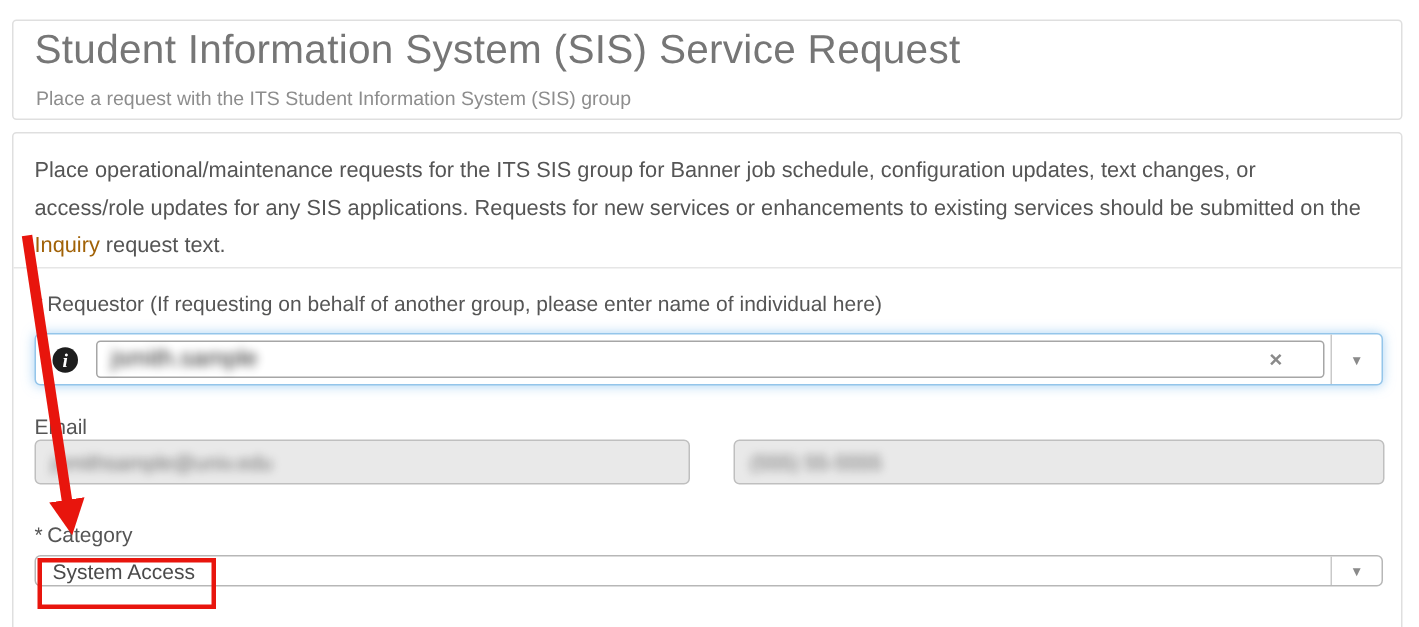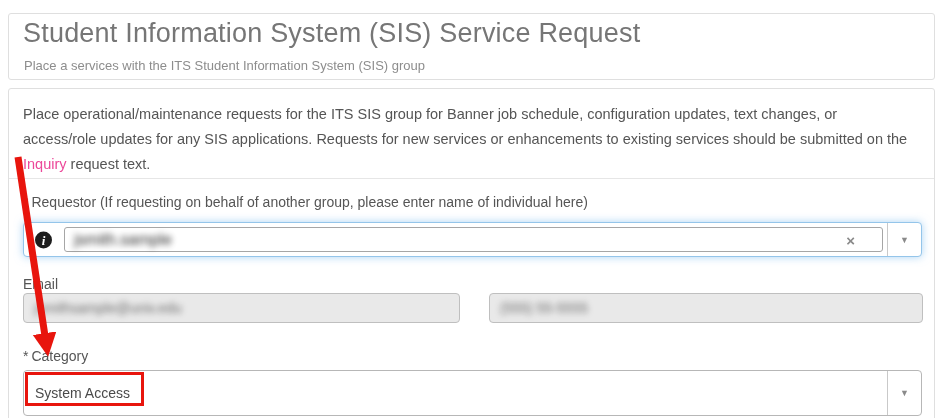--- a/index.html
+++ b/index.html
@@ -22,21 +22,21 @@
   }
   .page-subtitle{
     position:absolute;left:15px;top:44px;
     font-size:13px;color:#8d8d8d;white-space:nowrap;
   }
   .card-body{top:88px;height:345px;}
   .intro{
     position:absolute;left:14px;top:13px;width:886px;
     font-size:14.5px;color:#555;line-height:25px;
   }
-  .intro a{color:#ec4899;text-decoration:none;cursor:pointer;}
+  .intro a{color:#a16207;text-decoration:none;cursor:pointer;}
   .section-divider{
     position:absolute;left:0;top:89px;width:100%;height:0;
     border-top:1px solid #e6e6e6;
   }
   .field-label{
     position:absolute;font-size:14px;color:#555;white-space:nowrap;
   }
   .req-marker{color:#555;margin-right:3px;}
   
   .combo-focused{
@@ -67,21 +67,21 @@
   }
   
   .ro-input{
     position:absolute;height:30px;background:#e9e9e9;border:1px solid #bfbfbf;
     border-radius:4px;box-sizing:border-box;display:flex;align-items:center;
     padding-left:10px;font-size:14px;color:#555;
   }
   .redacted{filter:blur(3.2px);opacity:.85;user-select:none;white-space:nowrap;}
   
   .select{
-    position:absolute;left:14px;top:281px;width:899px;height:46px;
+    position:absolute;left:14px;top:281px;width:899px;height:21px;
     background:#fff;border:1px solid #b7b7b7;border-radius:4px;
     box-sizing:border-box;display:flex;align-items:stretch;cursor:pointer;
   }
   .select-value{
     flex:1;display:flex;align-items:center;padding-left:11px;
     font-size:14px;color:#4a4a4a;
   }
   
   .red-highlight-box{
     position:absolute;left:16px;top:283px;width:113px;height:28px;
@@ -90,21 +90,21 @@
   .arrow-overlay{
     position:absolute;left:0;top:0;width:946px;height:418px;
     z-index:7;pointer-events:none;
   }
 </style>
 </head>
 <body>
 
 <div class="card card-header">
   <div class="page-title">Student Information System (SIS) Service Request</div>
-  <div class="page-subtitle">Place a services with the ITS Student Information System (SIS) group</div>
+  <div class="page-subtitle">Place a request with the ITS Student Information System (SIS) group</div>
 </div>
 
 <div class="card card-body">
 
   <div class="intro"><span>Place operational/maintenance requests for the ITS SIS group for Banner job schedule, configuration updates, text changes, or access/role updates for any SIS applications. Requests for new services or enhancements to existing services should be submitted on the </span><a>Inquiry</a><span> request text.</span></div>
 
   <div class="section-divider"></div>
 
   <div class="field-label" style="left:14px;top:105px;"><span class="req-marker">*</span><span>Requestor (If requesting on behalf of another group, please enter name of individual here)</span></div>
 

